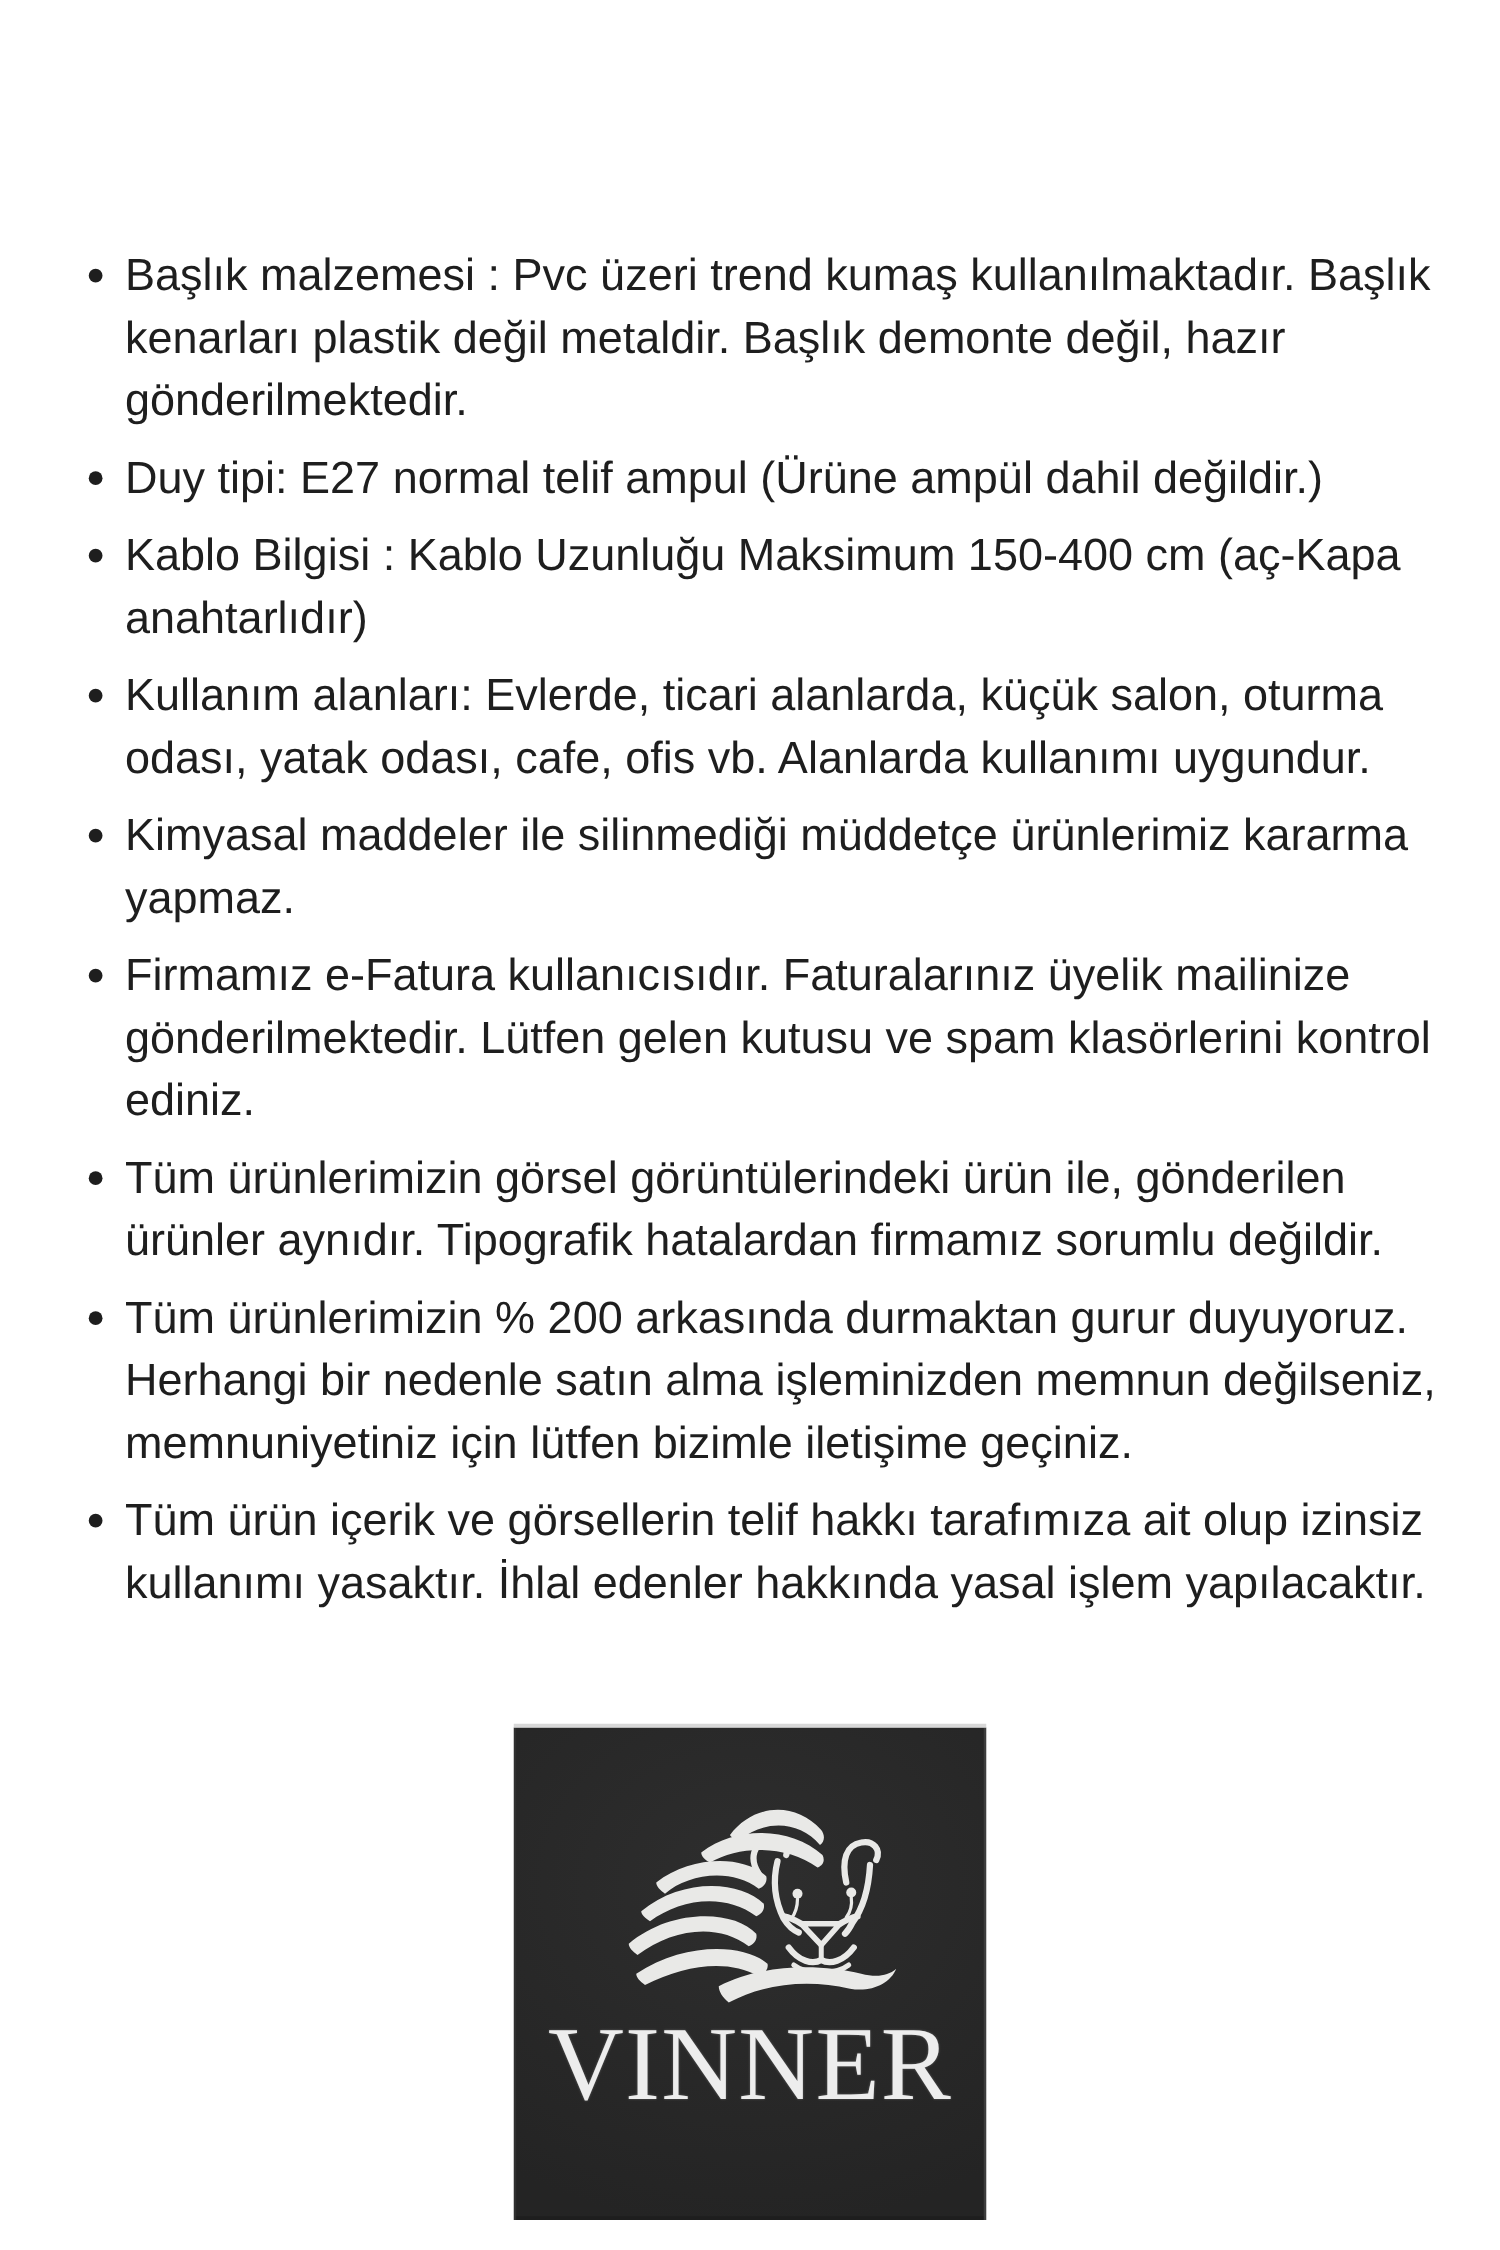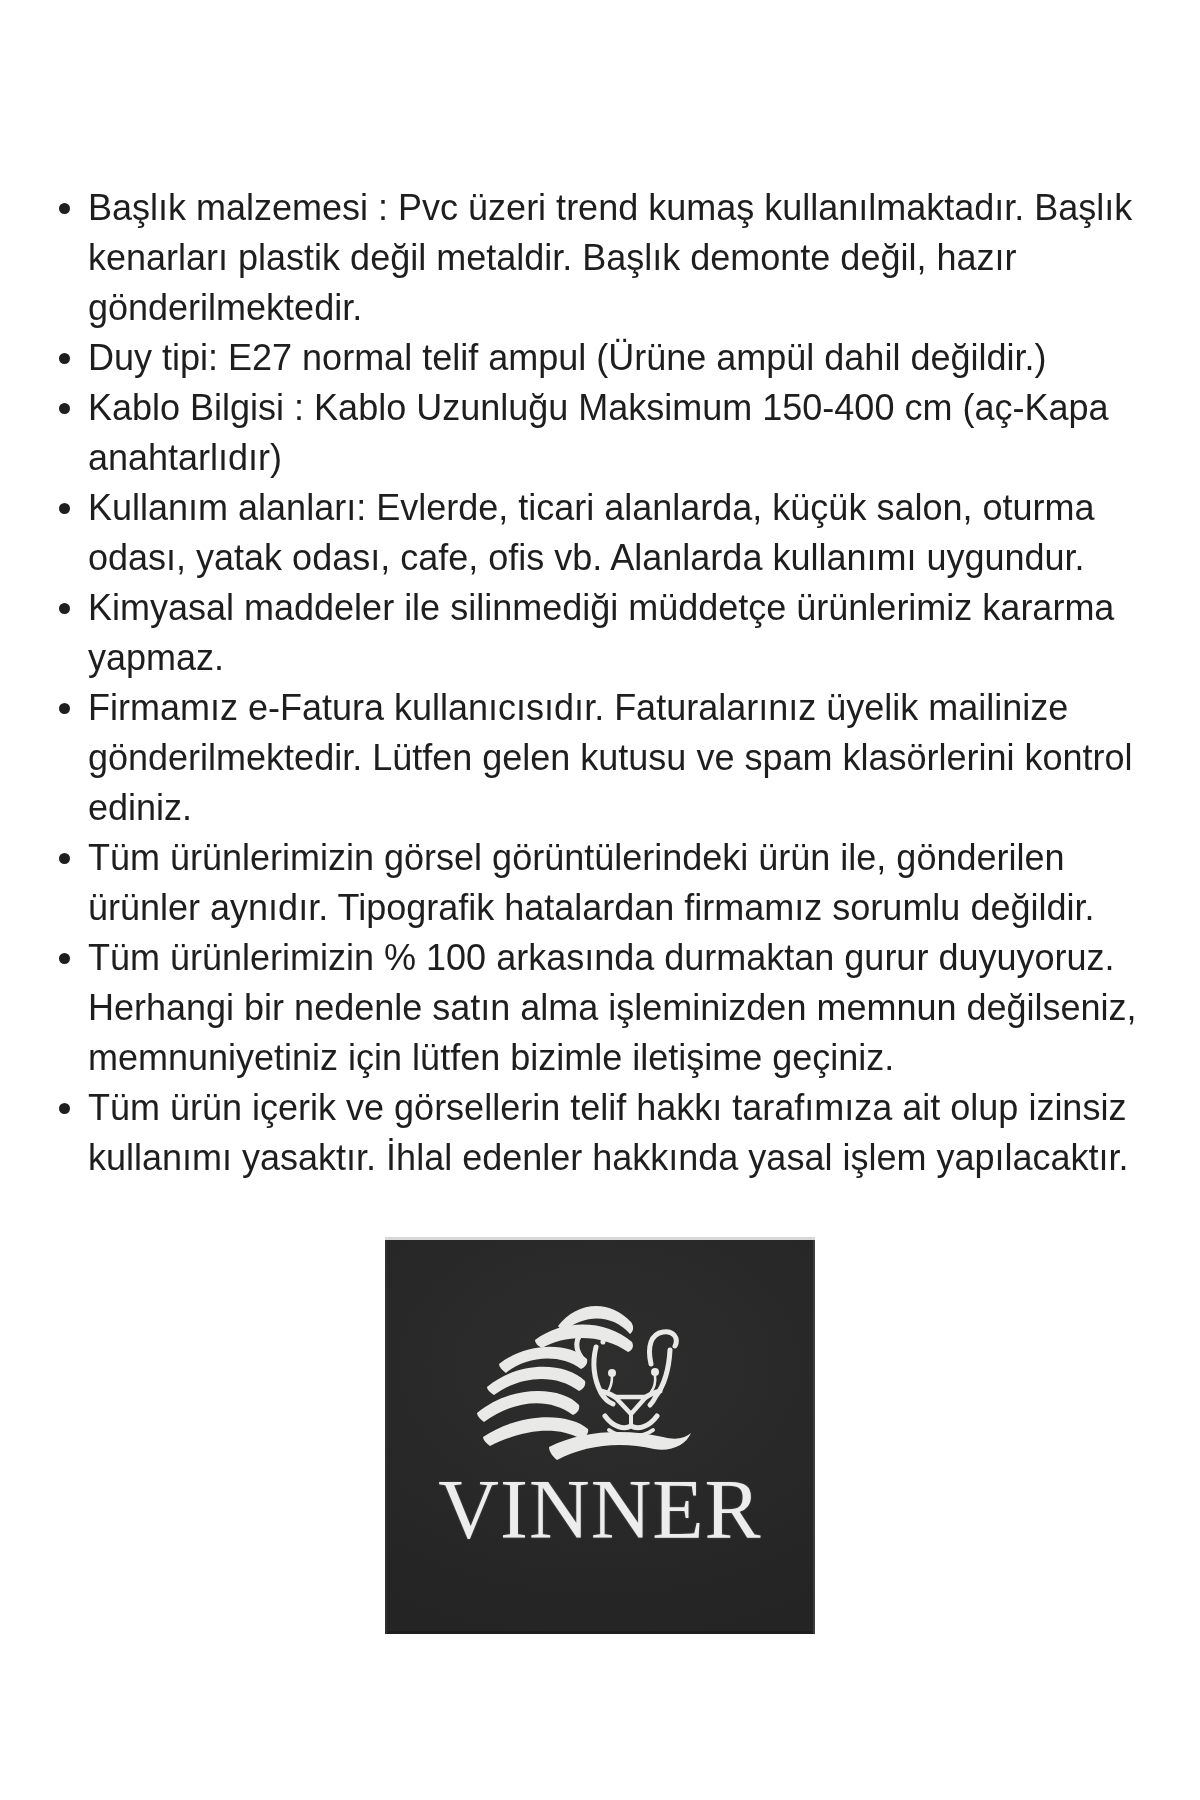--- a/index.html
+++ b/index.html
@@ -23,28 +23,28 @@
     margin: 0;
     padding: 183px 0 0 88px;
     width: 1090px;
     list-style: disc outside;
   }
   ul.desc-list li {
     font-size: 36px;
     line-height: 50px;
     color: #1e1e1e;
     white-space: pre-line;
-    margin: 0;
+    margin: 12px;
     padding: 0;
   }
   .logo-card {
     position: relative;
-    width: 430px;
+    width: 378px;
     height: 394px;
-    margin: 54px auto 0 auto;
+    margin: 88px auto 0 auto;
     border-top: 3px solid #d8d8d8;
     background: radial-gradient(90% 70% at 50% 32%, #2e2e2e 0%, #282828 58%, #242424 100%);
     box-shadow: inset -2px 0 0 #3d3d3d, inset 2px 0 0 #2f2f2f, inset 0 -3px 0 #1e1e1e;
   }
   .logo-card svg.lion {
     position: absolute;
     left: 38px;
     top: 6px;
     width: 360px;
     height: 230px;
@@ -77,21 +77,21 @@
 anahtarlıdır)</li>
       <li>Kullanım alanları: Evlerde, ticari alanlarda, küçük salon, oturma
 odası, yatak odası, cafe, ofis vb. Alanlarda kullanımı uygundur.</li>
       <li>Kimyasal maddeler ile silinmediği müddetçe ürünlerimiz kararma
 yapmaz.</li>
       <li>Firmamız e-Fatura kullanıcısıdır. Faturalarınız üyelik mailinize
 gönderilmektedir. Lütfen gelen kutusu ve spam klasörlerini kontrol
 ediniz.</li>
       <li>Tüm ürünlerimizin görsel görüntülerindeki ürün ile, gönderilen
 ürünler aynıdır. Tipografik hatalardan firmamız sorumlu değildir.</li>
-      <li>Tüm ürünlerimizin % 100 arkasında durmaktan gurur duyuyoruz.
+      <li>Tüm ürünlerimizin % 200 arkasında durmaktan gurur duyuyoruz.
 Herhangi bir nedenle satın alma işleminizden memnun değilseniz,
 memnuniyetiniz için lütfen bizimle iletişime geçiniz.</li>
       <li>Tüm ürün içerik ve görsellerin telif hakkı tarafımıza ait olup izinsiz
 kullanımı yasaktır. İhlal edenler hakkında yasal işlem yapılacaktır.</li>
     </ul>
 
   <div class="logo-card">
     <svg class="lion" viewBox="0 0 360 230" xmlns="http://www.w3.org/2000/svg" aria-hidden="true">
       <g fill="#e9e9e7" stroke="none">
 

